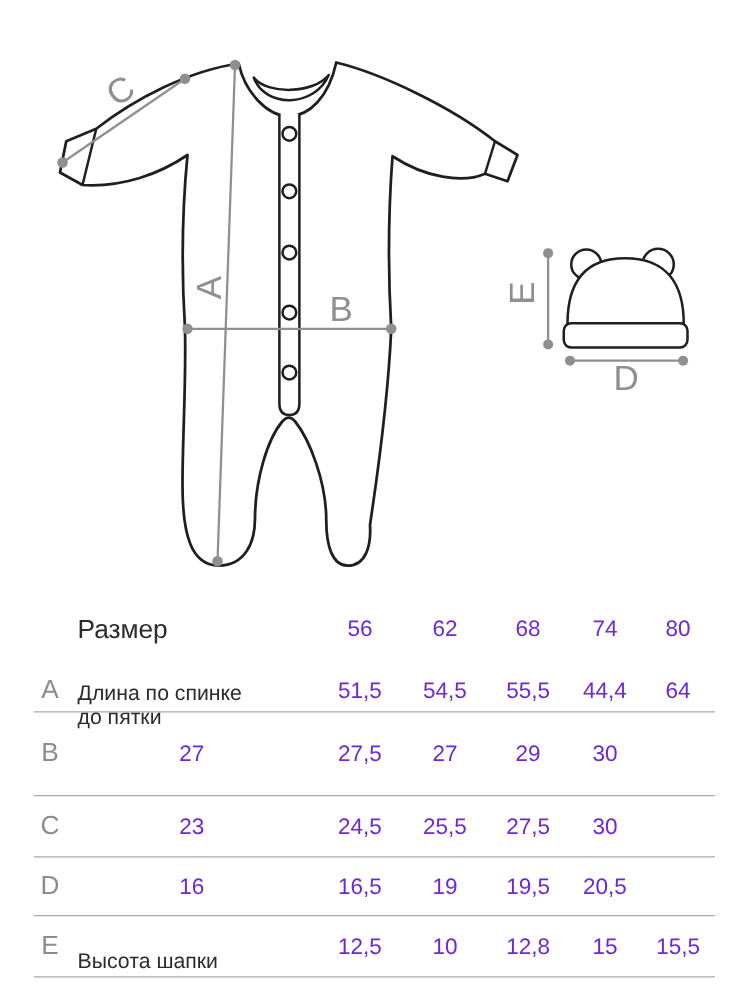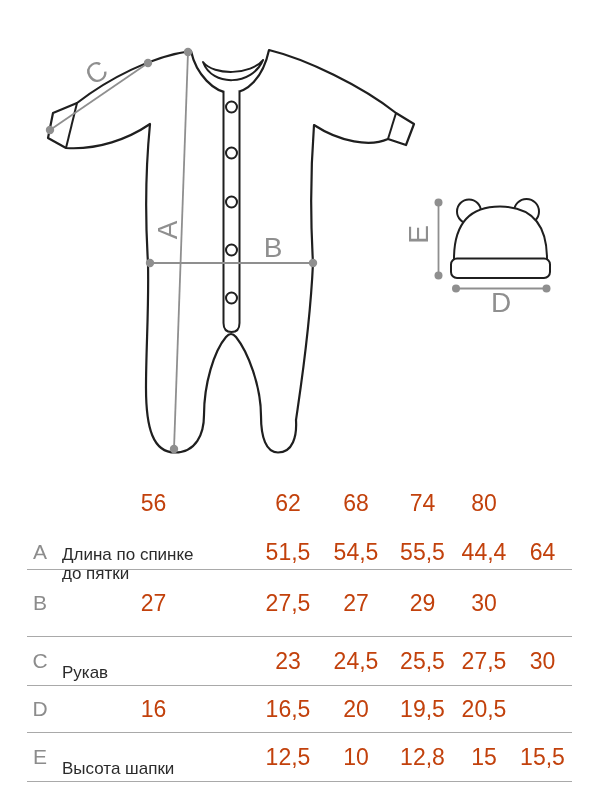--- a/index.html
+++ b/index.html
@@ -10,21 +10,21 @@
   
   #size-table{position:absolute;left:27px;top:486px;width:545px;}
   .trow{display:grid;grid-template-columns:26px 201px 68px 68px 65px 58px 59px;
         align-items:center;}
   .trow.bordered{border-bottom:1px solid #a9a9a9;}
   .h-row{height:35px;}
   .r-a{height:48px;} .r-b{height:66px;} .r-c{height:48px;} .r-d{height:46px;} .r-e{height:48px;}
   .cell-letter{font-size:21px;color:#8c8c8c;text-align:center;}
   .cell-label{font-size:17px;line-height:1.12;padding-left:9px;white-space:pre-line;color:#2b2b2b;margin-top:24px;}
   .cell-header-label{font-size:21px;padding-left:9px;color:#2b2b2b;}
-  .cell-value{font-size:23px;text-align:center;color:#c2410c;}
+  .cell-value{font-size:18px;text-align:center;color:#6d28d9;}
 </style>
 </head>
 <body>
 
 <div id="page">
 
   <svg id="diagram" width="600" height="480" viewBox="0 0 600 480">
 
     <path d="M 191 51
          C 152 56 108 79 77 103
@@ -95,20 +95,21 @@
     <text class="measure-letter" x="167" y="240" text-anchor="middle" transform="rotate(-90 167 230)">A</text>
     <text class="measure-letter" x="273" y="257" text-anchor="middle">B</text>
     <text class="measure-letter" x="417.5" y="244.5" text-anchor="middle" transform="rotate(-90 417.5 234.5)">E</text>
     <text class="measure-letter" x="501" y="312" text-anchor="middle">D</text>
   </svg>
 
   <div id="size-table">
 
     <div class="trow h-row">
       <div class="cell-letter"></div>
+      <div class="cell-header-label">Размер</div>
       <div class="cell-value">56</div>
       <div class="cell-value">62</div>
       <div class="cell-value">68</div>
       <div class="cell-value">74</div>
       <div class="cell-value">80</div>
     </div>
 
     <div class="trow r-a bordered">
       <div class="cell-letter">A</div>
       <div class="cell-label">Длина по спинке
@@ -124,33 +125,32 @@
       <div class="cell-letter">B</div>
       <div class="cell-value">27</div>
       <div class="cell-value">27,5</div>
       <div class="cell-value">27</div>
       <div class="cell-value">29</div>
       <div class="cell-value">30</div>
     </div>
 
     <div class="trow r-c bordered">
       <div class="cell-letter">C</div>
-      <div class="cell-label">Рукав</div>
       <div class="cell-value">23</div>
       <div class="cell-value">24,5</div>
       <div class="cell-value">25,5</div>
       <div class="cell-value">27,5</div>
       <div class="cell-value">30</div>
     </div>
 
     <div class="trow r-d bordered">
       <div class="cell-letter">D</div>
       <div class="cell-value">16</div>
       <div class="cell-value">16,5</div>
-      <div class="cell-value">20</div>
+      <div class="cell-value">19</div>
       <div class="cell-value">19,5</div>
       <div class="cell-value">20,5</div>
     </div>
 
     <div class="trow r-e bordered">
       <div class="cell-letter">E</div>
       <div class="cell-label">Высота шапки</div>
       <div class="cell-value">12,5</div>
       <div class="cell-value">10</div>
       <div class="cell-value">12,8</div>

